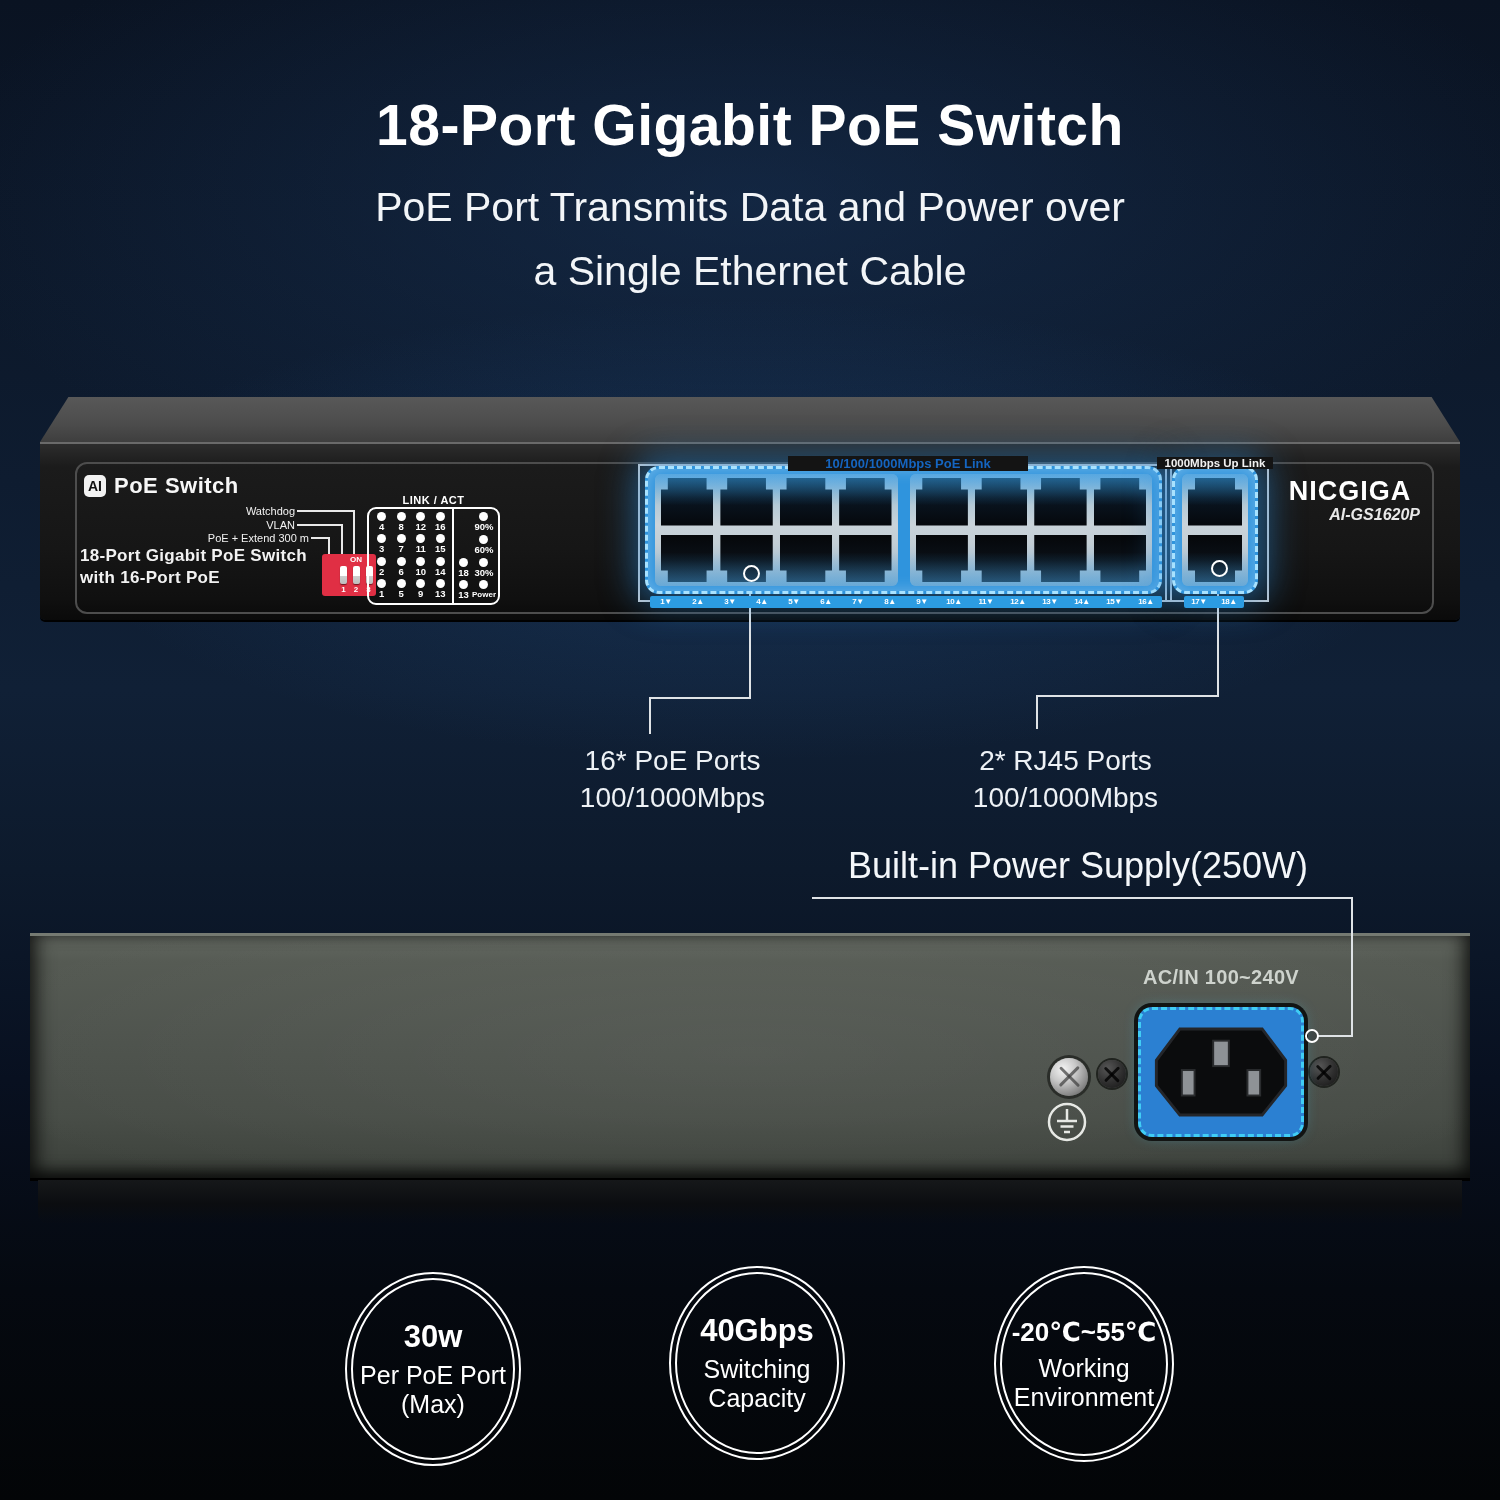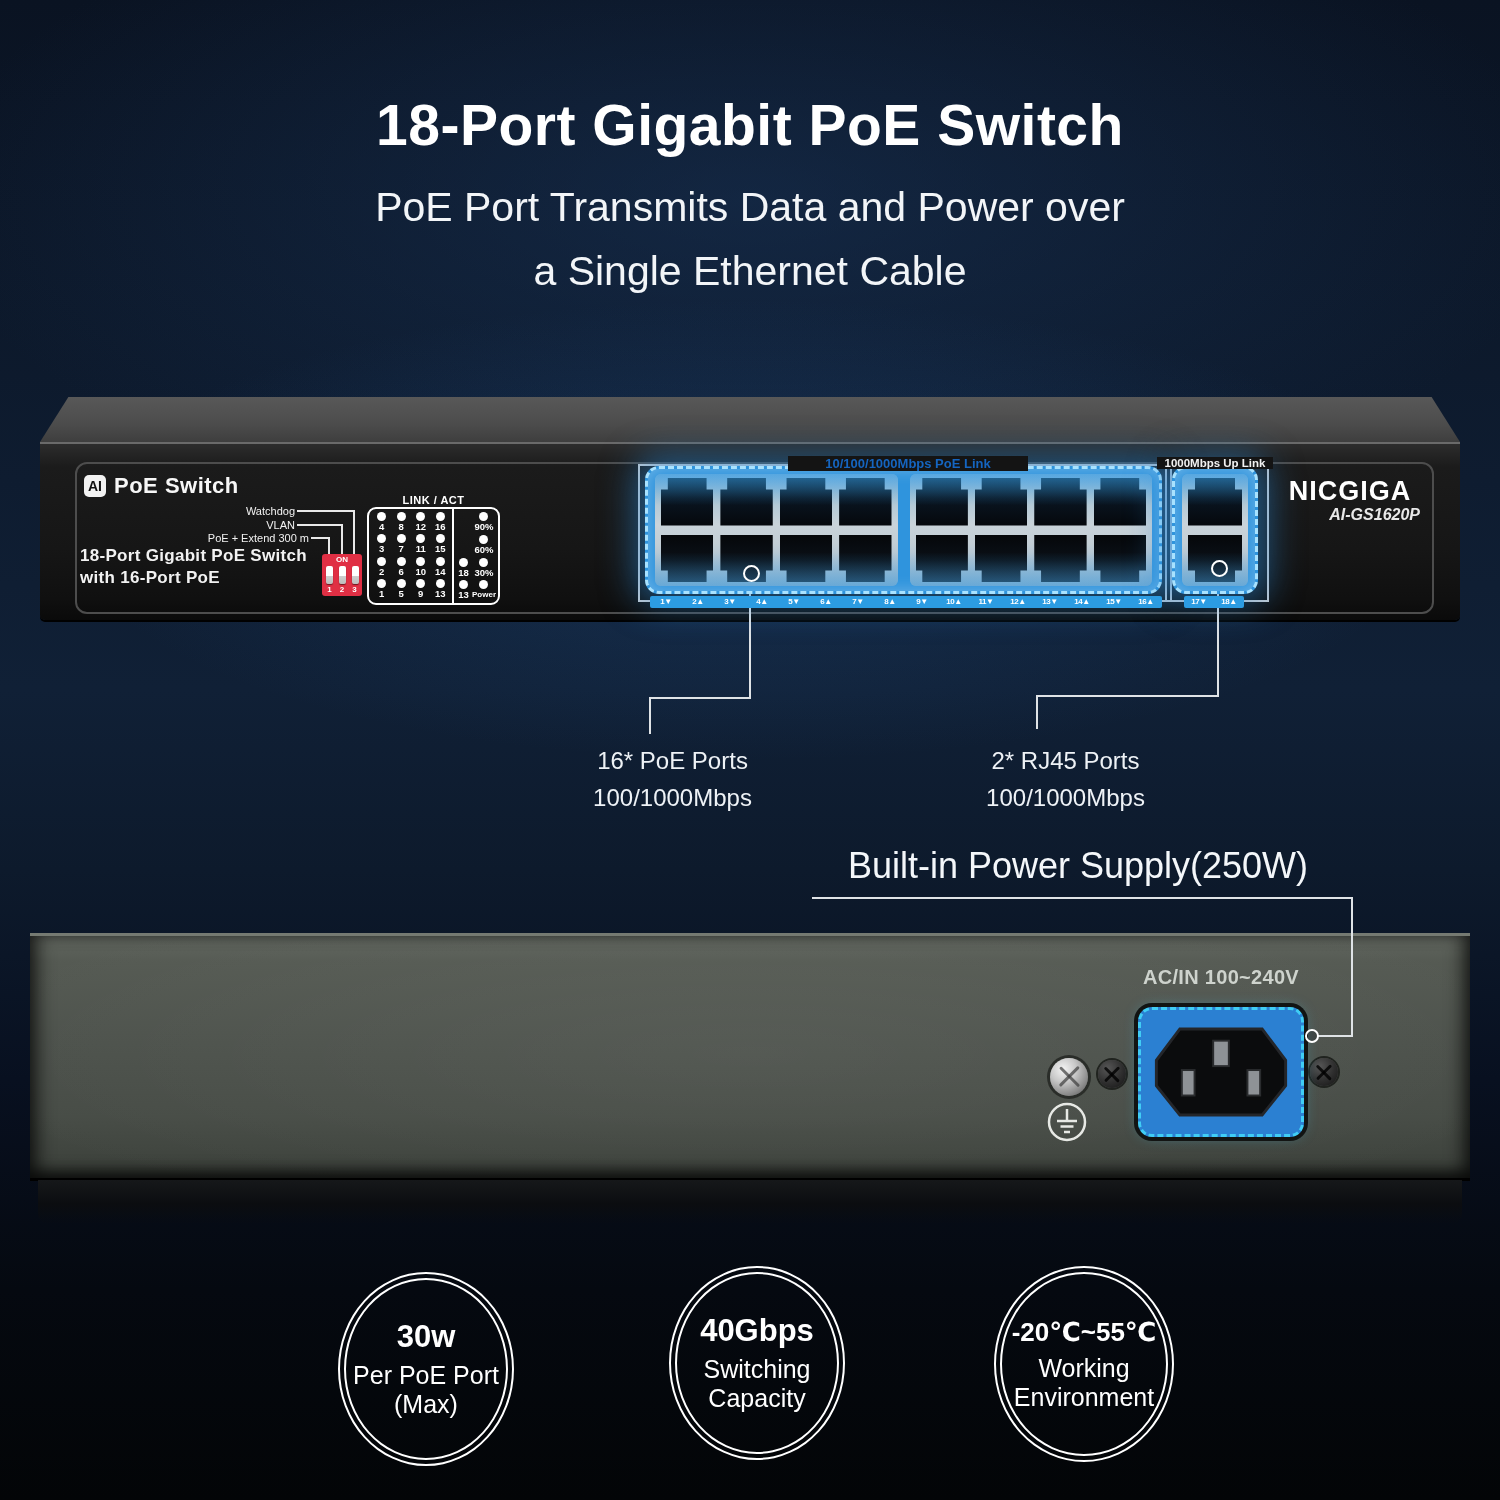--- a/index.html
+++ b/index.html
@@ -27,21 +27,21 @@
   .brand-badge{left:84px;top:473px;display:flex;align-items:center;gap:8px;}
   .ai-box{width:22px;height:22px;background:#f2f2f2;border-radius:5px;color:#111;font-size:14px;font-weight:bold;display:flex;align-items:center;justify-content:center;}
   .brand-text{color:#f7f7f7;font-size:22px;font-weight:bold;letter-spacing:.5px;}
   .dip-lbl{color:#f2f2f2;font-size:11px;font-weight:normal;text-align:right;line-height:12px;}
   .lw{left:180px;top:505px;width:115px;} .lv{left:180px;top:519px;width:115px;} .lp{left:130px;top:532px;width:179px;}
   .lline{border-top:2px solid #e8e8e8;border-right:2px solid #e8e8e8;}
   .ll1{left:297px;top:510px;width:56px;height:45px;} .ll2{left:297px;top:524px;width:44px;height:31px;} .ll3{left:311px;top:537px;width:17px;height:18px;}
   .model1{left:80px;top:546px;color:#f2f2f2;font-size:17px;font-weight:bold;letter-spacing:.3px;}
   .model2{left:80px;top:568px;color:#f2f2f2;font-size:17px;font-weight:bold;letter-spacing:.3px;}
   .dip{left:322px;top:554px;width:40px;height:42px;border-radius:3px;display:flex;flex-direction:column;align-items:center;
-    font-weight:bold;color:#fff;}
+    font-weight:bold;color:#fff;padding-left:14px;}
   .dip-on{font-size:8px;line-height:10px;margin-top:1px;}
   .dip-slots{display:flex;gap:6px;margin-top:1px;}
   .dip-slot{width:7px;height:18px;background:linear-gradient(180deg,#ffffff 0%,#ffffff 55%,#cfcfcf 55%,#bdbdbd 100%);border-radius:2px;box-shadow:0 1px 1px rgba(0,0,0,.5);}
   .dip-nums{display:flex;gap:8px;font-size:8px;line-height:10px;margin-top:1px;}
   .led-title{left:367px;top:494px;width:133px;color:#fff;font-size:11px;font-weight:bold;letter-spacing:.5px;}
   .led-panel{left:367px;top:507px;width:133px;height:98px;border:2px solid #fff;border-radius:9px;display:flex;box-sizing:border-box;}
   .led-left{width:85px;border-right:2px solid #fff;display:grid;grid-template-columns:repeat(4,1fr);padding:3px 2px 2px 3px;box-sizing:border-box;}
   .led-right{flex:1;display:grid;grid-template-columns:17px 1fr;padding:3px 2px 0 1px;box-sizing:border-box;}
   .led-cell{display:flex;flex-direction:column;align-items:center;justify-content:flex-start;}
   .led-dot{width:9px;height:9px;border-radius:50%;background:#fff;}
@@ -66,21 +66,21 @@
   .port.top{clip-path:polygon(0 24%,13% 24%,13% 0,87% 0,87% 24%,100% 24%,100% 100%,0 100%);}
   .port.bottom{clip-path:polygon(0 0,100% 0,100% 76%,87% 76%,87% 100%,13% 100%,13% 76%,0 76%);
     background:linear-gradient(180deg,#05070a 0%,#0b1118 55%,#20303e 100%);}
   .strip{background:#2c9ce2;display:flex;align-items:center;z-index:6;border-radius:2px;}
   .strip16{left:650px;top:596px;width:512px;height:12px;}
   .stripup{left:1184px;top:596px;width:60px;height:12px;}
   .pnum{flex:1;text-align:center;color:#fff;font-size:8px;font-weight:bold;line-height:12px;letter-spacing:-.5px;}
   .marker{width:13px;height:13px;border:2.5px solid #fff;border-radius:50%;z-index:8;background:rgba(10,16,24,.25);}
   .cline{background:#dfe3e6;z-index:3;}
   
-  .callout-text{color:#eef2f6;font-size:24px;line-height:37px;}
+  .callout-text{color:#eef2f6;font-size:28px;line-height:37px;}
   
   .power-title{left:788px;top:845px;width:580px;color:#f4f7fa;font-size:36px;font-weight:500;}
   
   .back-panel{left:30px;top:933px;width:1440px;height:245px;
     background:
       radial-gradient(ellipse 1200px 260px at 720px 120px, rgba(255,255,255,.05), transparent 70%),
       linear-gradient(180deg,#61665f 0%,#555a53 12%,#4d524c 45%,#474c46 75%,#3b403a 100%);
     box-shadow:inset 0 3px 0 #757a72, inset 0 -8px 14px rgba(0,0,0,.55), inset 10px 0 16px rgba(0,0,0,.45), inset -10px 0 16px rgba(0,0,0,.45), 0 3px 0 #000;}
   .back-reflect{left:38px;top:1180px;width:1424px;height:44px;border-radius:0 0 10px 10px;
     background:linear-gradient(180deg,#16181a 0%,#0b0d10 55%,rgba(5,7,9,0) 100%);}
@@ -345,21 +345,21 @@
   <div class="abs" style="left:1045px;top:1100px;">
     <svg width="44" height="44" viewBox="0 0 44 44">
       <circle cx="22" cy="22" r="18" fill="none" stroke="#e7e9e5" stroke-width="2.5"></circle>
       <line x1="22" y1="9" x2="22" y2="21" stroke="#e7e9e5" stroke-width="2.5"></line>
       <line x1="12" y1="21" x2="32" y2="21" stroke="#e7e9e5" stroke-width="2.5"></line>
       <line x1="15.5" y1="26.5" x2="28.5" y2="26.5" stroke="#e7e9e5" stroke-width="2.5"></line>
       <line x1="19" y1="32" x2="25" y2="32" stroke="#e7e9e5" stroke-width="2.5"></line>
     </svg>
   </div>
 
-  <div class="abs badge" style="left:338px;top:1272px;width:172px;height:190px;">
+  <div class="abs badge" style="left:345px;top:1272px;width:172px;height:190px;">
     <div class="val">30w</div>
     <div class="bl">Per PoE Port</div>
     <div class="bl">(Max)</div>
   </div>
   <div class="abs badge" style="left:669px;top:1266px;width:172px;height:190px;">
     <div class="val">40Gbps</div>
     <div class="bl">Switching</div>
     <div class="bl">Capacity</div>
   </div>
   <div class="abs badge b3" style="left:994px;top:1266px;width:176px;height:192px;">

